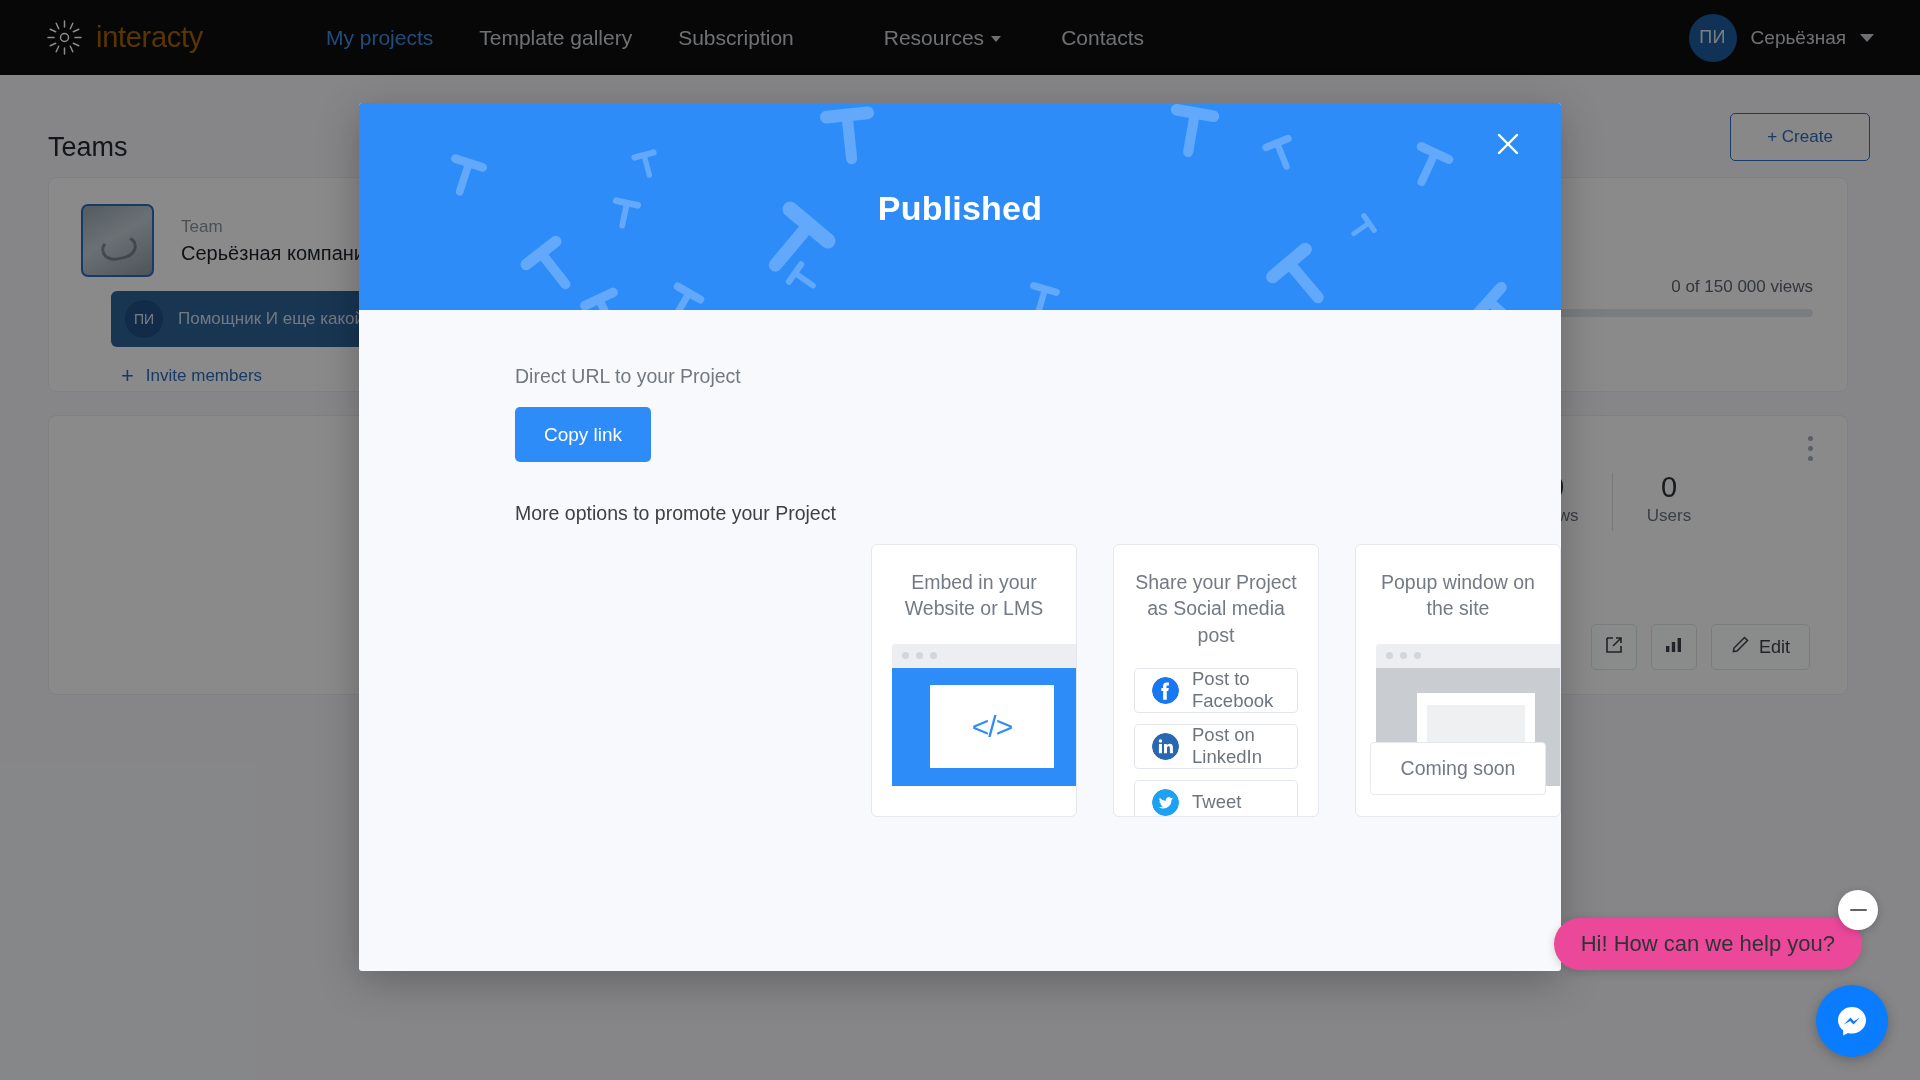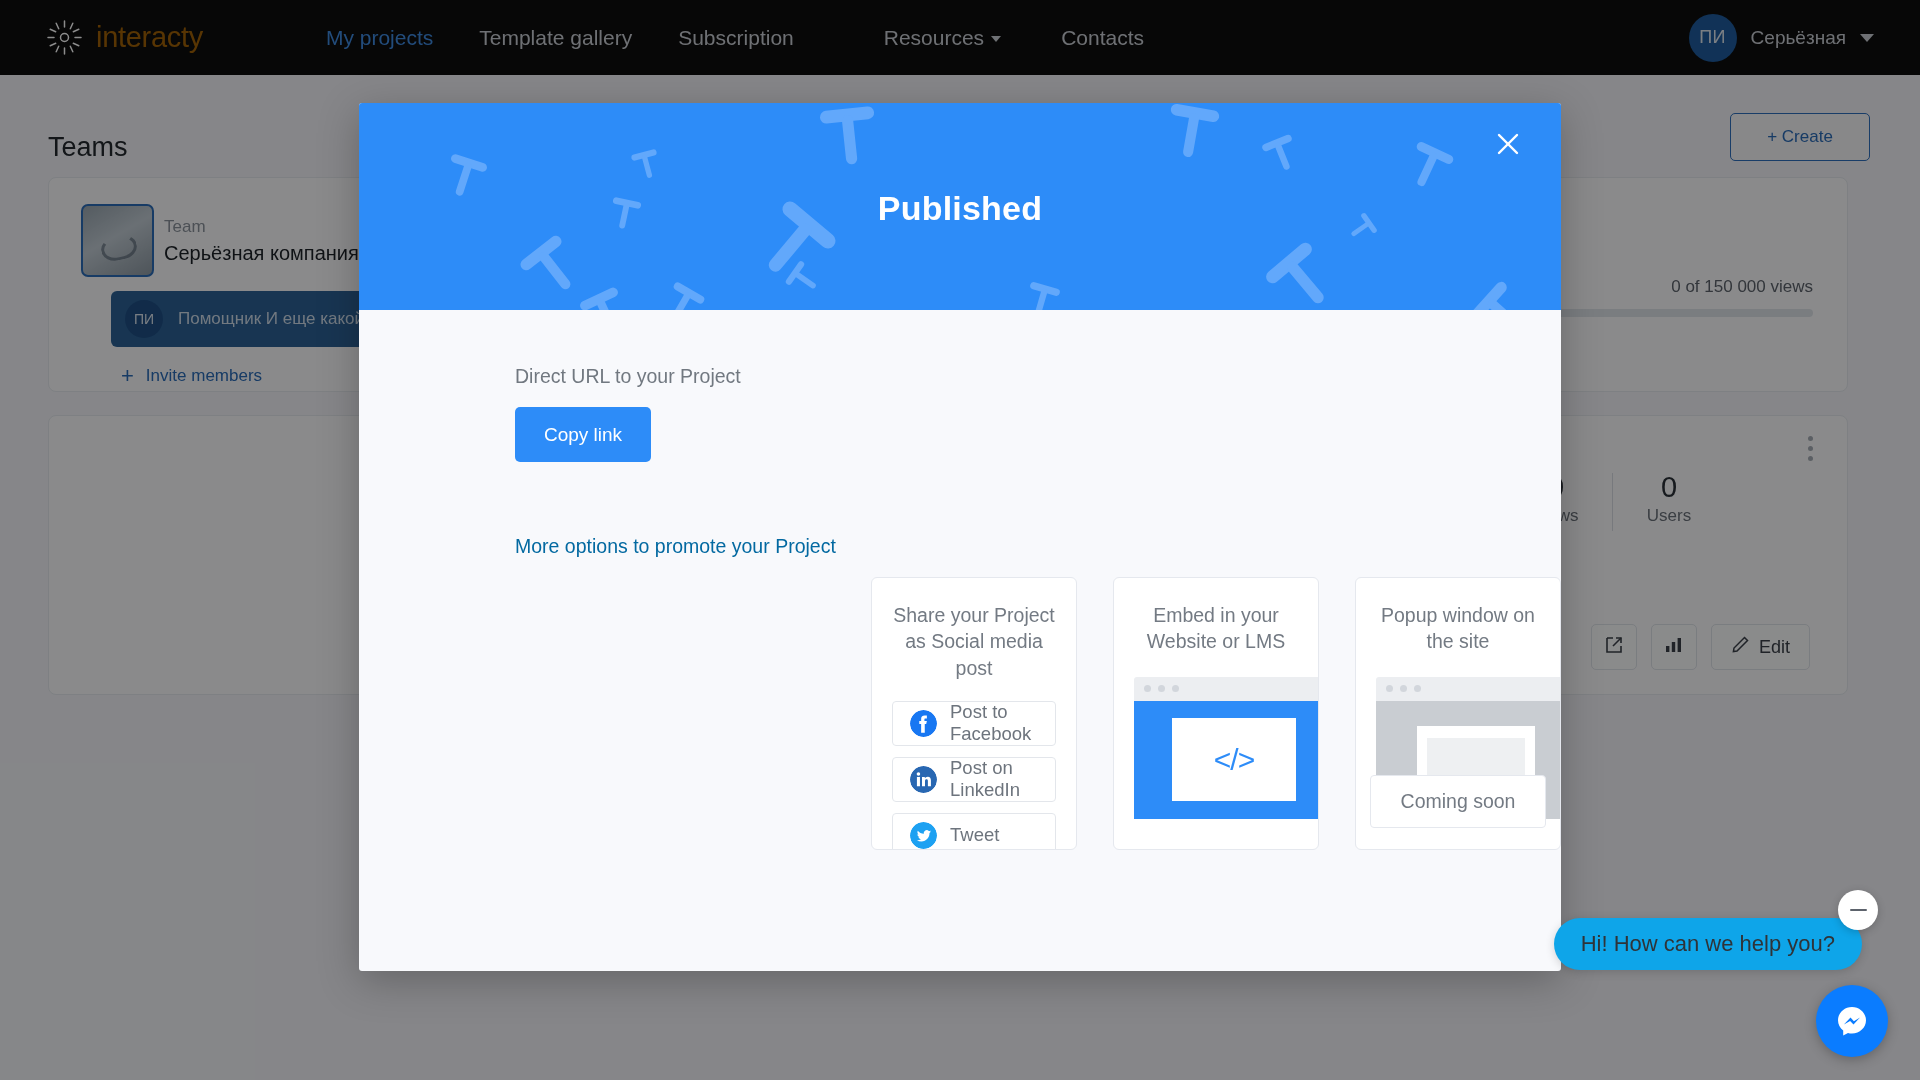--- a/index.html
+++ b/index.html
@@ -49,21 +49,21 @@
     position:absolute; right:50px; top:38px; width:140px; height:48px;
     border:1px solid #2e6fbd; border-radius:5px; color:#2b6cb8;
     font-size:17px; display:flex; align-items:center; justify-content:center; cursor:pointer;
     background: rgba(255,255,255,0.25);
   }
 
   .teams-card {
     position:absolute; left:48px; top:102px; width:1800px; height:215px;
     background:#fbfcfe; border:1px solid #e6e9ef; border-radius:8px;
   }
-  .team-row { position:absolute; left:32px; top:26px; display:flex; align-items:center; gap:10px; }
+  .team-row { position:absolute; left:32px; top:26px; display:flex; align-items:center; gap:27px; }
   .team-logo {
     width:73px; height:73px; border-radius:7px; border:2px solid #2b6cb8; overflow:hidden;
     background: linear-gradient(150deg,#9aa7b1 0%, #c2ccd4 45%, #8e9aa4 100%);
     position:relative;
   }
   .team-logo::after{
     content:""; position:absolute; left:18px; top:30px; width:30px;height:18px;
     border:3px solid rgba(70,85,100,.55); border-radius:50%/60%; border-top-color:transparent;
     transform: rotate(-12deg);
   }
@@ -134,21 +134,21 @@
   .url-row { display:flex; align-items:center; margin:19px 0 0 156px; gap:22px; }
   .url-input {
     width:693px; height:55px; border:1px solid #d8dce3; border-radius:5px;
     background:#ffffff; font-size:19px; color:#2b3138; padding:0 17px;
     font-family:"Liberation Sans", sans-serif; outline:none;
   }
   .copy-btn {
     width:136px; height:55px; background:#2d8cf8; color:#fff; border:none; border-radius:5px;
     font-size:19px; cursor:pointer; font-family:"Liberation Sans", sans-serif;
   }
-  .more-label { margin:73px 0 0 156px; font-size:19.5px; color:#0369a1; }
+  .more-label { margin:40px 0 0 156px; font-size:19.5px; color:#404040; }
 
   .cards { display:flex; gap:36px; margin:19px 0 0 512px; }
   .promo-card {
     width:276px; height:273px; background:#ffffff; border:1px solid #e5e8ee; border-radius:6px;
     padding:24px 20px 0 20px; position:relative; overflow:hidden;
   }
   .promo-title { text-align:center; font-size:19.5px; color:#737a83; line-height:1.35; }
 
   
   .browser { width:200px; margin:22px auto 0 auto; }
@@ -174,21 +174,21 @@
   .coming-soon {
     position:absolute; left:14px; right:14px; bottom:21px; height:53px;
     background:#ffffff; border:1px solid #e5e8ee; border-radius:4px;
     display:flex; align-items:center; justify-content:center;
     font-size:19.5px; color:#737a83;
   }
 
   
   #chat { position:absolute; z-index:40; right:0; bottom:0; width:420px; height:230px; }
   .chat-bubble {
-    position:absolute; right:58px; bottom:110px; background:#0ea5e9; border-radius:26px;
+    position:absolute; right:58px; bottom:110px; background:#ec4899; border-radius:26px;
     padding:13px 27px; font-size:22px; color:#2f3338; box-shadow:0 2px 10px rgba(0,0,0,.16);
     white-space:nowrap;
   }
   .chat-min {
     position:absolute; right:42px; bottom:150px; width:40px; height:40px; border-radius:50%;
     background:#ffffff; box-shadow:0 2px 8px rgba(0,0,0,.2); display:flex; align-items:center;
     justify-content:center; cursor:pointer;
   }
   .chat-min i { width:17px;height:2.5px;background:#5d636c;display:block;border-radius:2px;}
   .chat-fab {
@@ -418,63 +418,63 @@
 
     <div class="url-row">
       <button class="copy-btn">Copy link</button>
     </div>
 
     <div class="more-label">More options to promote your Project</div>
 
     <div class="cards">
 
       <div class="promo-card">
-        <div class="promo-title">Share your Project as Social media post</div>
-        <div class="social-list">
-
-          <div class="social-btn">
-            <svg class="soc-ic" viewBox="0 0 32 32">
-              <circle cx="16" cy="16" r="16" fill="#1877f2"></circle>
-              <path d="M20.2 16.6h-2.7V27h-4.3V16.6H11v-3.7h2.2v-2.2c0-2.6 1.1-4.2 4.2-4.2h2.6v3.7h-1.6c-1.2 0-1.3.5-1.3 1.3v1.4h2.9l-.8 3.7z" fill="#fff"></path>
-            </svg>
-            <span class="lbl">Post to Facebook</span>
-          </div>
-
-          <div class="social-btn">
-            <svg class="soc-ic" viewBox="0 0 32 32">
-              <circle cx="16" cy="16" r="16" fill="#2867b2"></circle>
-              <rect x="8.2" y="13" width="3.6" height="11" fill="#fff"></rect>
-              <circle cx="10" cy="9.6" r="2.1" fill="#fff"></circle>
-              <path d="M14.2 13h3.4v1.6c.6-1 1.8-1.9 3.5-1.9 2.6 0 3.7 1.6 3.7 4.4V24h-3.6v-6.2c0-1.4-.5-2.2-1.7-2.2-1.1 0-1.7.8-1.7 2.2V24h-3.6V13z" fill="#fff"></path>
-            </svg>
-            <span class="lbl">Post on LinkedIn</span>
-          </div>
-
-          <div class="social-btn">
-            <svg class="soc-ic" viewBox="0 0 32 32">
-              <circle cx="16" cy="16" r="16" fill="#1da1f2"></circle>
-              <path d="M25 11.3c-.6.3-1.3.5-2 .6.7-.4 1.3-1.1 1.5-1.9-.7.4-1.4.7-2.2.8a3.4 3.4 0 0 0-5.9 3.1c-2.9-.1-5.4-1.5-7.1-3.6-.3.5-.5 1.1-.5 1.7 0 1.2.6 2.2 1.5 2.8-.6 0-1.1-.2-1.6-.4 0 1.7 1.2 3 2.8 3.4-.3.1-.6.1-.9.1-.2 0-.4 0-.6-.1.4 1.4 1.7 2.4 3.2 2.4a6.9 6.9 0 0 1-5 1.4 9.6 9.6 0 0 0 5.2 1.5c6.3 0 9.7-5.2 9.7-9.7v-.4c.7-.5 1.3-1.1 1.9-1.7z" fill="#fff"></path>
-            </svg>
-            <span class="lbl">Tweet</span>
-          </div>
-        </div>
-      </div>
-
-      <div class="promo-card">
         <div class="promo-title">Embed in your Website or LMS</div>
         <div class="browser">
           <div class="browser-bar">
               <i></i>
               <i></i>
               <i></i>
             </div>
           <div class="browser-body">
             <div class="sheet">
                 <span class="code-glyph">&lt;/&gt;</span>
               </div>
+          </div>
+        </div>
+      </div>
+
+      <div class="promo-card">
+        <div class="promo-title">Share your Project as Social media post</div>
+        <div class="social-list">
+
+          <div class="social-btn">
+            <svg class="soc-ic" viewBox="0 0 32 32">
+              <circle cx="16" cy="16" r="16" fill="#1877f2"></circle>
+              <path d="M20.2 16.6h-2.7V27h-4.3V16.6H11v-3.7h2.2v-2.2c0-2.6 1.1-4.2 4.2-4.2h2.6v3.7h-1.6c-1.2 0-1.3.5-1.3 1.3v1.4h2.9l-.8 3.7z" fill="#fff"></path>
+            </svg>
+            <span class="lbl">Post to Facebook</span>
+          </div>
+
+          <div class="social-btn">
+            <svg class="soc-ic" viewBox="0 0 32 32">
+              <circle cx="16" cy="16" r="16" fill="#2867b2"></circle>
+              <rect x="8.2" y="13" width="3.6" height="11" fill="#fff"></rect>
+              <circle cx="10" cy="9.6" r="2.1" fill="#fff"></circle>
+              <path d="M14.2 13h3.4v1.6c.6-1 1.8-1.9 3.5-1.9 2.6 0 3.7 1.6 3.7 4.4V24h-3.6v-6.2c0-1.4-.5-2.2-1.7-2.2-1.1 0-1.7.8-1.7 2.2V24h-3.6V13z" fill="#fff"></path>
+            </svg>
+            <span class="lbl">Post on LinkedIn</span>
+          </div>
+
+          <div class="social-btn">
+            <svg class="soc-ic" viewBox="0 0 32 32">
+              <circle cx="16" cy="16" r="16" fill="#1da1f2"></circle>
+              <path d="M25 11.3c-.6.3-1.3.5-2 .6.7-.4 1.3-1.1 1.5-1.9-.7.4-1.4.7-2.2.8a3.4 3.4 0 0 0-5.9 3.1c-2.9-.1-5.4-1.5-7.1-3.6-.3.5-.5 1.1-.5 1.7 0 1.2.6 2.2 1.5 2.8-.6 0-1.1-.2-1.6-.4 0 1.7 1.2 3 2.8 3.4-.3.1-.6.1-.9.1-.2 0-.4 0-.6-.1.4 1.4 1.7 2.4 3.2 2.4a6.9 6.9 0 0 1-5 1.4 9.6 9.6 0 0 0 5.2 1.5c6.3 0 9.7-5.2 9.7-9.7v-.4c.7-.5 1.3-1.1 1.9-1.7z" fill="#fff"></path>
+            </svg>
+            <span class="lbl">Tweet</span>
           </div>
         </div>
       </div>
 
       <div class="promo-card">
         <div class="promo-title">Popup window on the site</div>
         <div class="browser">
           <div class="browser-bar">
               <i></i>
               <i></i>

